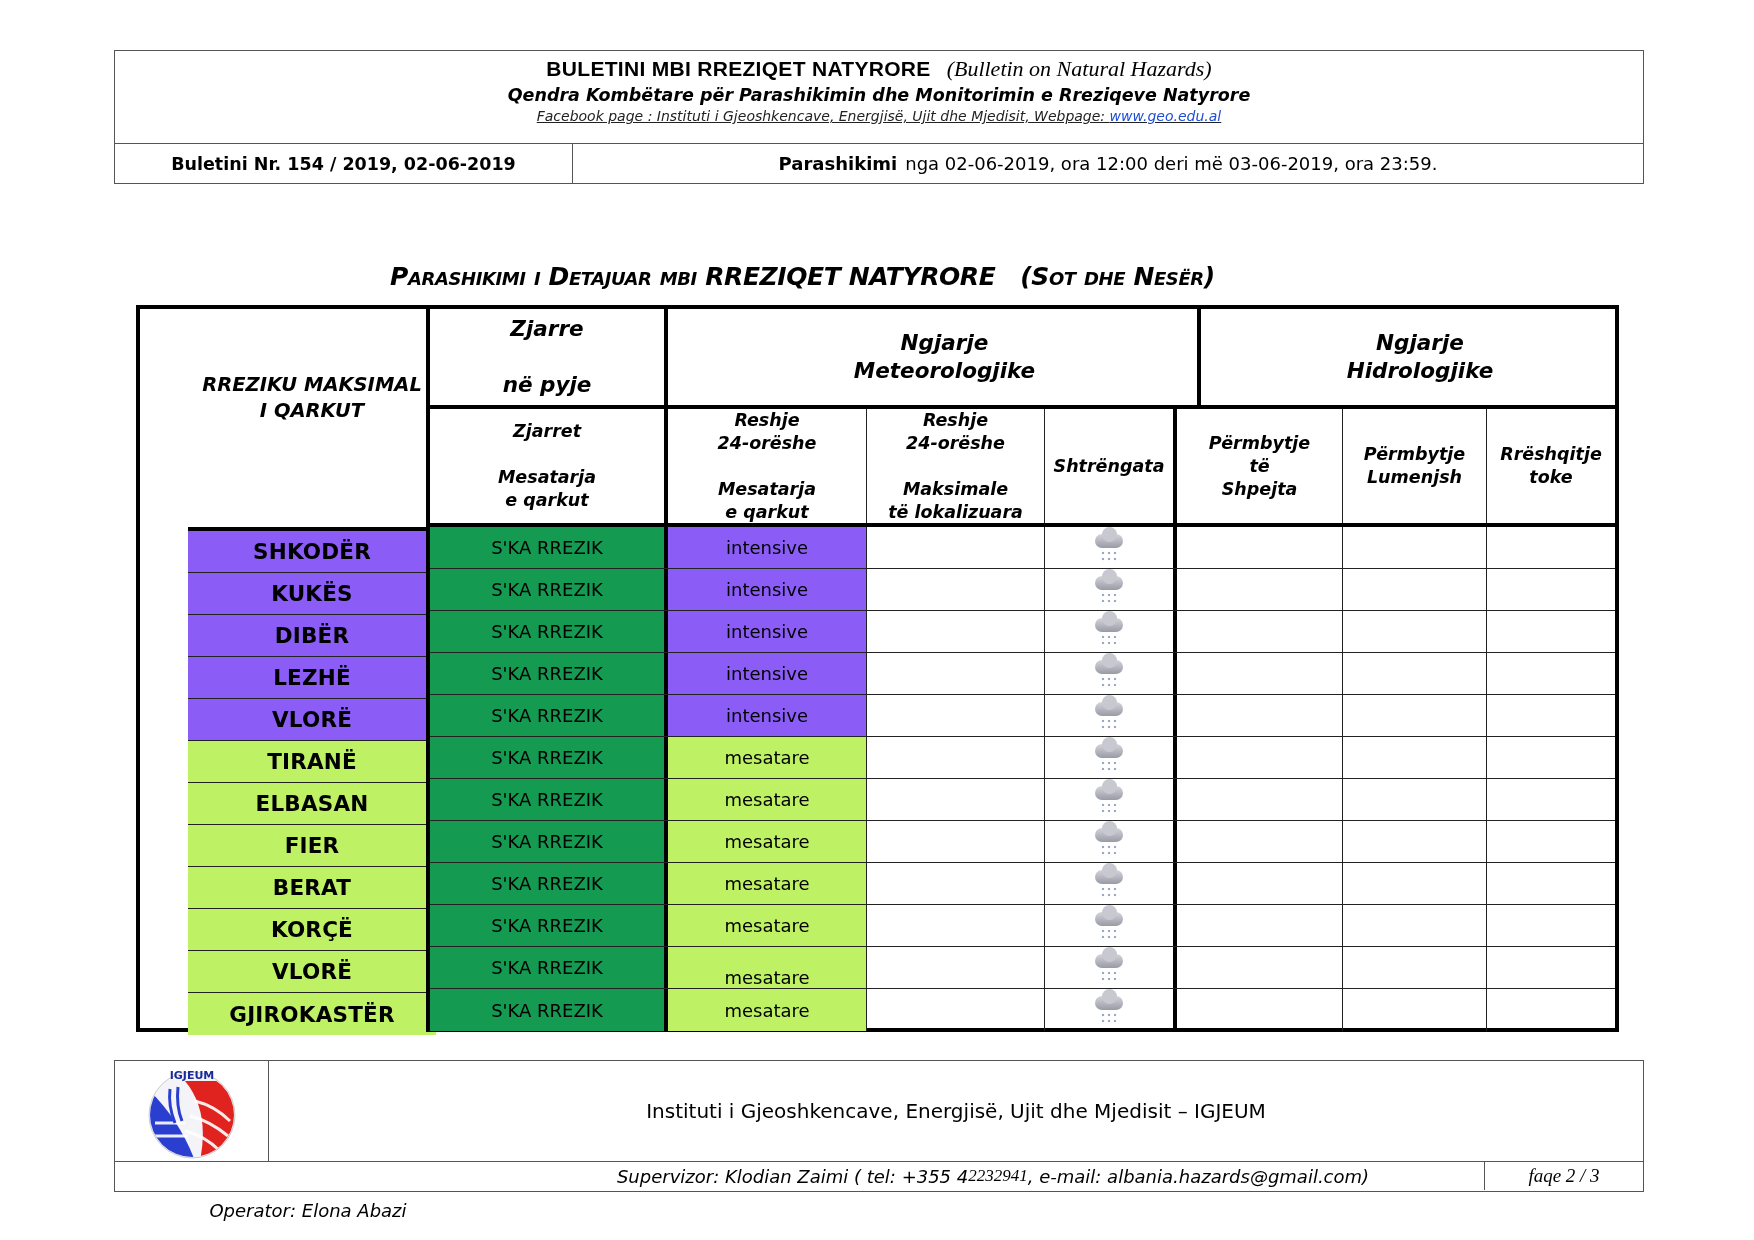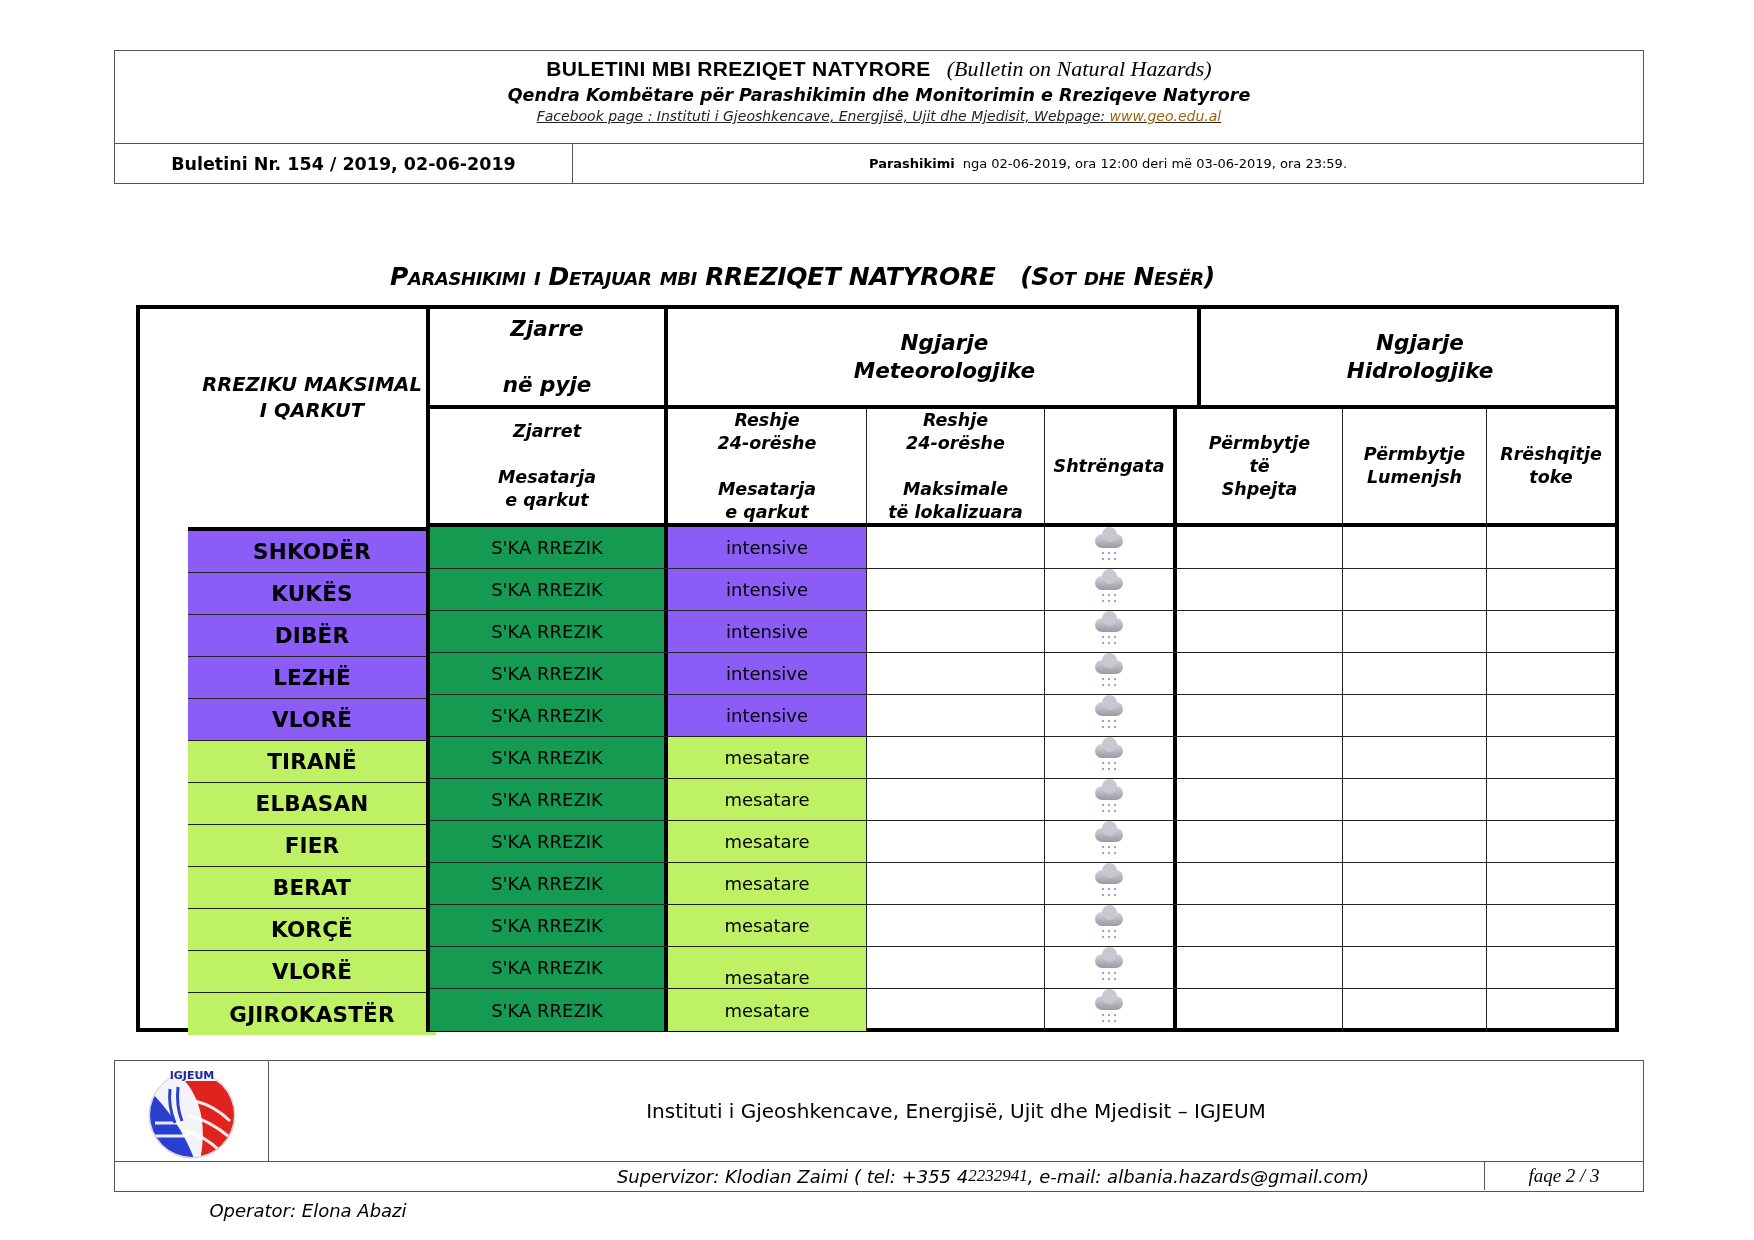--- a/index.html
+++ b/index.html
@@ -7,24 +7,24 @@
   body { position: relative; font-family: "DejaVu Sans", sans-serif; color: #000; }
 
   
   .hdr-box { position: absolute; left: 114px; top: 50px; width: 1530px; height: 134px; border: 1.5px solid #555; }
   .hdr-top { position: absolute; left: 0; top: 0; width: 100%; height: 93px; border-bottom: 1.5px solid #555; text-align: center; }
   .hdr-title { margin-top: 4px; font-size: 21px; line-height: 28px; }
   .hdr-title b { font-family: "Liberation Sans", sans-serif; font-weight: bold; letter-spacing: 0.3px; }
   .hdr-title i { font-family: "Liberation Serif", serif; font-style: italic; font-size: 22px; margin-left: 16px; }
   .hdr-sub { font-weight: bold; font-style: italic; font-size: 17.5px; line-height: 24px; }
   .hdr-links { font-style: italic; font-size: 14px; line-height: 18px; text-decoration: underline; color: #222; }
-  .hdr-links a { color: #a16207; }
+  .hdr-links a { color: #1d4ed8; }
   .hdr-bottom { position: absolute; left: 0; top: 93px; width: 100%; height: 39px; display: flex; }
   .hdr-num { width: 458px; border-right: 1.5px solid #555; display: flex; align-items: center; justify-content: center; font-weight: bold; font-size: 17.5px; }
-  .hdr-forecast { flex: 1; display: flex; align-items: center; justify-content: center; font-size: 13px; }
+  .hdr-forecast { flex: 1; display: flex; align-items: center; justify-content: center; font-size: 18px; }
   .hdr-forecast b { margin-right: 8px; }
 
   
   .section-title { position: absolute; left: 390px; top: 262px; font-family: "DejaVu Sans", sans-serif; font-weight: bold; font-style: italic; font-size: 25px; letter-spacing: -0.4px; white-space: nowrap; }
   .section-title .sc { font-variant: small-caps; }
 
   
   .tbl { position: absolute; border: 4px solid #000; background: #fff; }
   .tbl-left { left: 136px; top: 305px; width: 304px; height: 727px; padding-left: 48px; }
   .left-head { height: 222px; border-bottom: 4px solid #000; display: flex; align-items: center; justify-content: center; text-align: center; font-weight: bold; font-style: italic; font-size: 19.5px; line-height: 26px; padding-bottom: 40px; }

